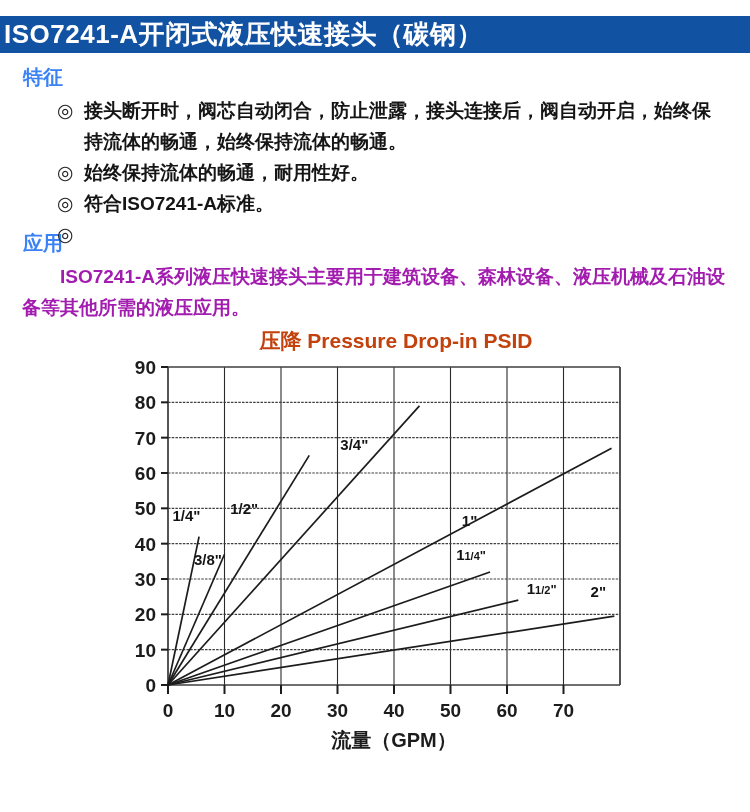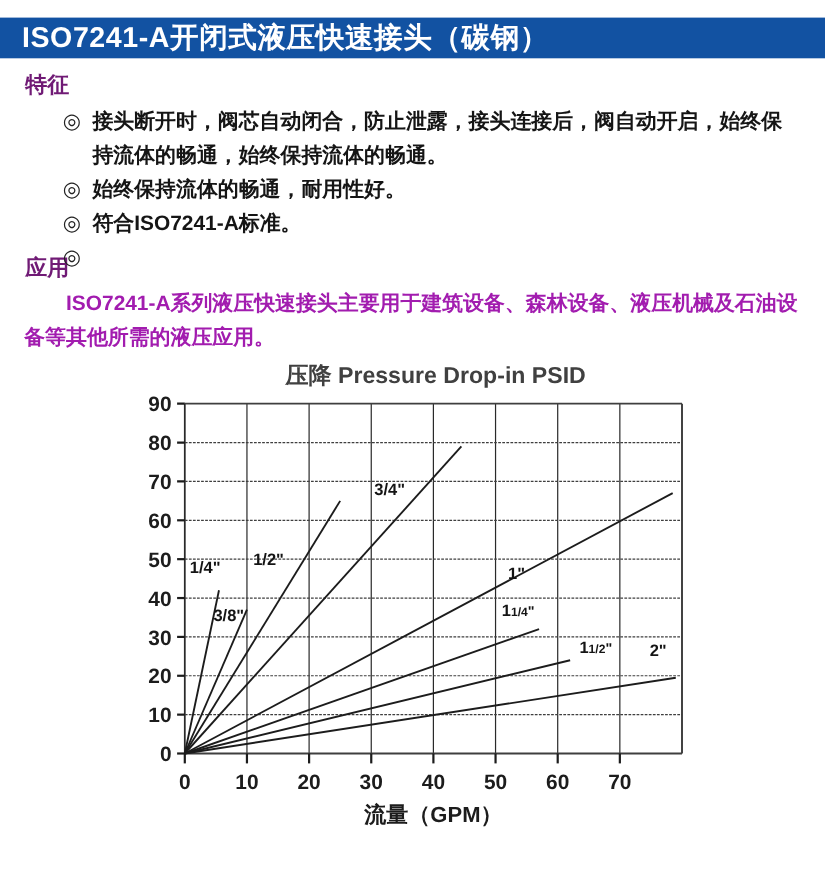--- a/index.html
+++ b/index.html
@@ -6,48 +6,48 @@
   body{
     width:750px;height:812px;overflow:hidden;background:#ffffff;
     font-family:"Liberation Sans","DejaVu Sans",sans-serif;
     color:#111;
     -webkit-font-smoothing:antialiased;
   }
   .page{position:relative;width:750px;height:812px;background:#fff;}
   .top-gap{height:16px;}
   .title-bar{
     background:#1252a2;height:37px;display:flex;align-items:center;
-    padding-left:20px;box-sizing:border-box;
+    padding-left:4px;box-sizing:border-box;
   }
   .title-bar h1{
     margin:0;color:#ffffff;font-size:26px;font-weight:700;letter-spacing:.5px;
     font-family:"Liberation Sans","DejaVu Sans",sans-serif;
   }
   .content{padding:0 22px;}
   .section-label{
-    color:#701a75;font-size:20px;font-weight:700;margin:11px 0 4px 1px;
+    color:#3b82f6;font-size:20px;font-weight:700;margin:11px 0 4px 1px;
   }
   ul.features{
     list-style:none;margin:2px 0 0 35px;padding:0;
   }
   ul.features li{
     position:relative;padding-left:27px;
     font-size:19px;font-weight:700;line-height:31px;color:#151515;
   }
   ul.features li .marker{
     position:absolute;left:0;top:0;font-weight:400;font-size:19px;color:#222;
   }
   p.application{
     margin:4px 0 0 0;text-indent:2em;
     font-size:19px;font-weight:700;line-height:31px;color:#a21caf;
   }
   .chart-block{margin-top:4px;}
   .chart-title{
     text-align:center;padding-left:42px;
-    font-size:21px;font-weight:700;color:#404040;margin-bottom:0;
+    font-size:21px;font-weight:700;color:#c2410c;margin-bottom:0;
   }
   .chart-wrap{width:510px;margin:2px auto 0 auto;}
   svg text{font-family:"Liberation Sans","DejaVu Sans",sans-serif;}
 </style>
 </head>
 <body>
 
 <div class="page">
   <div class="top-gap"></div>
 

